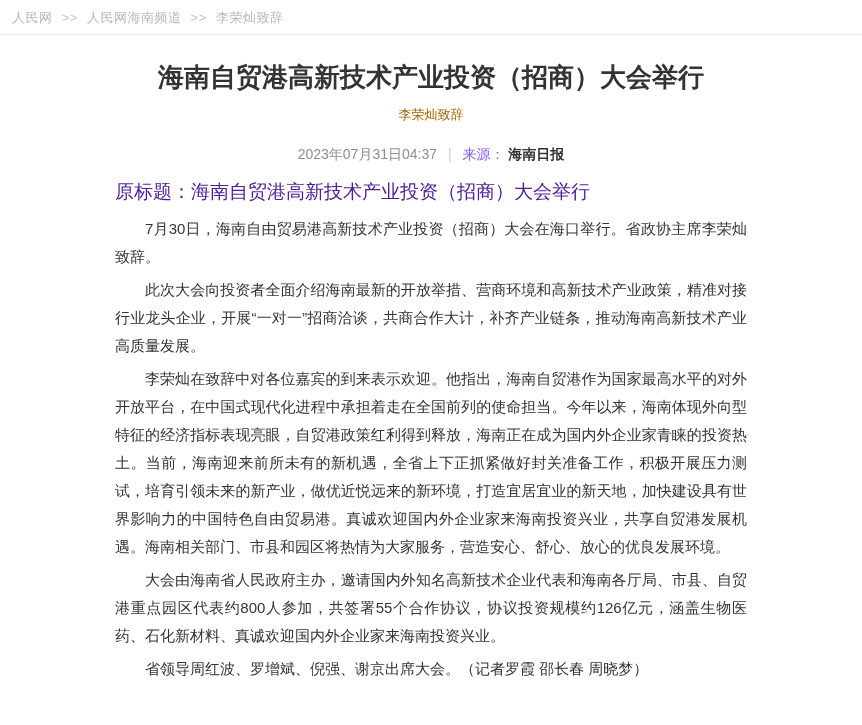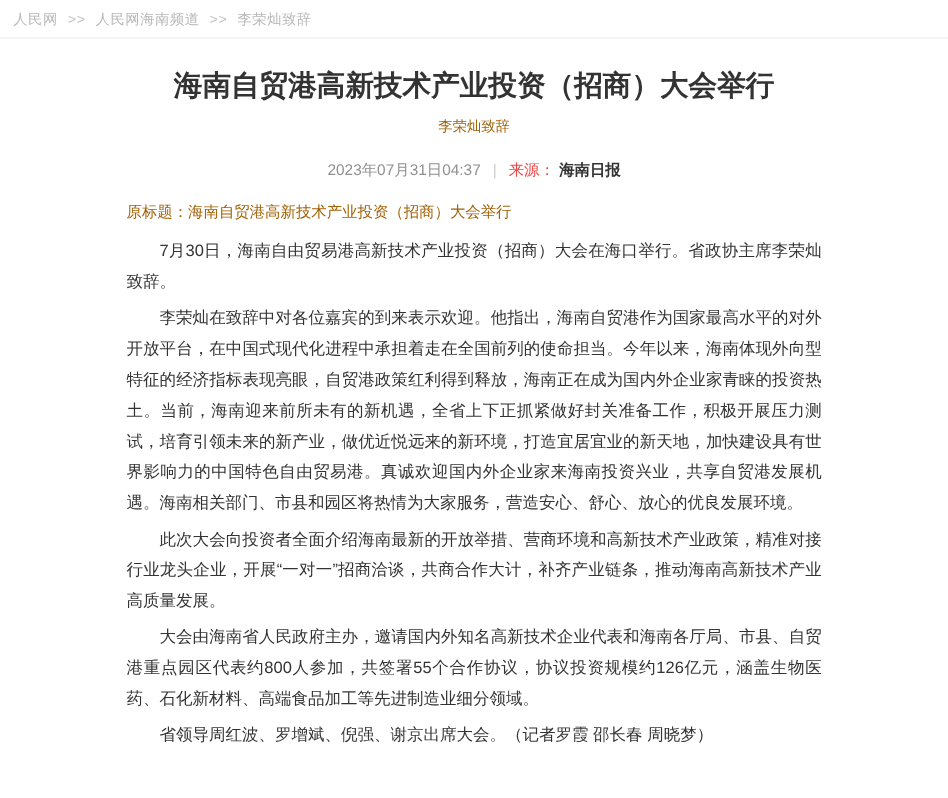--- a/index.html
+++ b/index.html
@@ -57,21 +57,21 @@
     margin-top: 22px;
     text-align: center;
     font-size: 14px;
     color: #8f8f8f;
   }
   .article-meta .meta-sep {
     color: #cccccc;
     margin: 0 7px;
   }
   .article-meta .source-label {
-    color: #ef4444;
+    color: #8b5cf6;
     font-family: Liberation Mono, monospace;
   }
   .article-meta .source-name {
     color: #333333;
     font-weight: bold;
     text-decoration: none;
     cursor: pointer;
     margin-top: 24px;
   }
   .toolbar {
@@ -98,22 +98,22 @@
   .font-size-btn .t-small {
     font-family: "Liberation Serif", "DejaVu Serif", serif;
     font-size: 10px;
     font-weight: bold;
   }
   .font-size-btn .btn-label {
     margin-left: 4px;
   }
   .original-title {
     margin-top: 19px;
-    font-size: 14px;
-    color: #a16207;
+    font-size: 19px;
+    color: #4c1d95;
     line-height: 18px;
   }
   .article-body p {
     margin: 5px 0 0 0;
     font-size: 15px;
     line-height: 28px;
     text-indent: 2em;
     color: #333333;
     text-align: justify;
   }
@@ -145,19 +145,19 @@
     <span class="meta-sep">|</span>
     <span class="source-label">来源：</span>
     <span class="source-name">海南日报</span>
   </div>
 
 
   <div class="original-title">原标题：海南自贸港高新技术产业投资（招商）大会举行</div>
 
   <div class="article-body">
     <p>7月30日，海南自由贸易港高新技术产业投资（招商）大会在海口举行。省政协主席李荣灿致辞。</p>
+    <p>此次大会向投资者全面介绍海南最新的开放举措、营商环境和高新技术产业政策，精准对接行业龙头企业，开展“一对一”招商洽谈，共商合作大计，补齐产业链条，推动海南高新技术产业高质量发展。</p>
     <p>李荣灿在致辞中对各位嘉宾的到来表示欢迎。他指出，海南自贸港作为国家最高水平的对外开放平台，在中国式现代化进程中承担着走在全国前列的使命担当。今年以来，海南体现外向型特征的经济指标表现亮眼，自贸港政策红利得到释放，海南正在成为国内外企业家青睐的投资热土。当前，海南迎来前所未有的新机遇，全省上下正抓紧做好封关准备工作，积极开展压力测试，培育引领未来的新产业，做优近悦远来的新环境，打造宜居宜业的新天地，加快建设具有世界影响力的中国特色自由贸易港。真诚欢迎国内外企业家来海南投资兴业，共享自贸港发展机遇。海南相关部门、市县和园区将热情为大家服务，营造安心、舒心、放心的优良发展环境。</p>
-    <p>此次大会向投资者全面介绍海南最新的开放举措、营商环境和高新技术产业政策，精准对接行业龙头企业，开展“一对一”招商洽谈，共商合作大计，补齐产业链条，推动海南高新技术产业高质量发展。</p>
-    <p>大会由海南省人民政府主办，邀请国内外知名高新技术企业代表和海南各厅局、市县、自贸港重点园区代表约800人参加，共签署55个合作协议，协议投资规模约126亿元，涵盖生物医药、石化新材料、高端食品加工等先进制造业细分领域。</p>
+    <p>大会由海南省人民政府主办，邀请国内外知名高新技术企业代表和海南各厅局、市县、自贸港重点园区代表约800人参加，共签署55个合作协议，协议投资规模约126亿元，涵盖生物医药、石化新材料、真诚欢迎国内外企业家来海南投资兴业。</p>
     <p>省领导周红波、罗增斌、倪强、谢京出席大会。（记者罗霞 邵长春 周晓梦）</p>
   </div>
 
 </div>
 
 </body></html>

